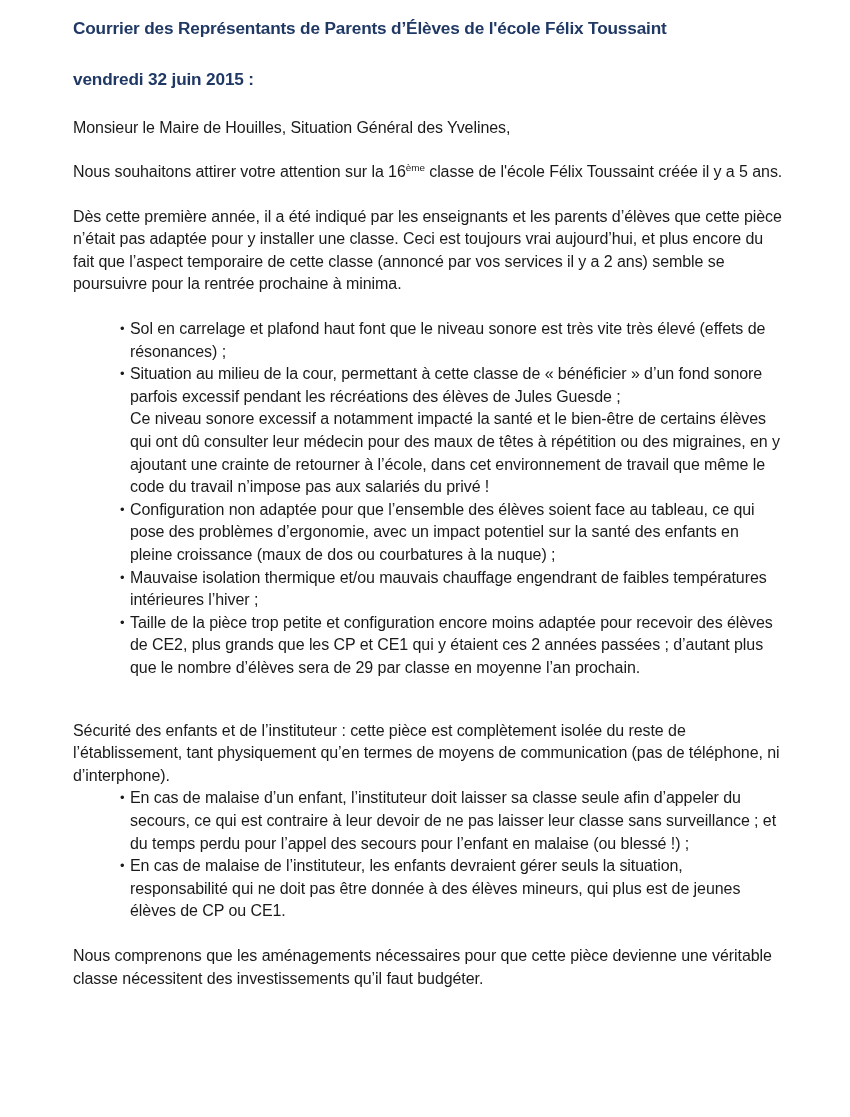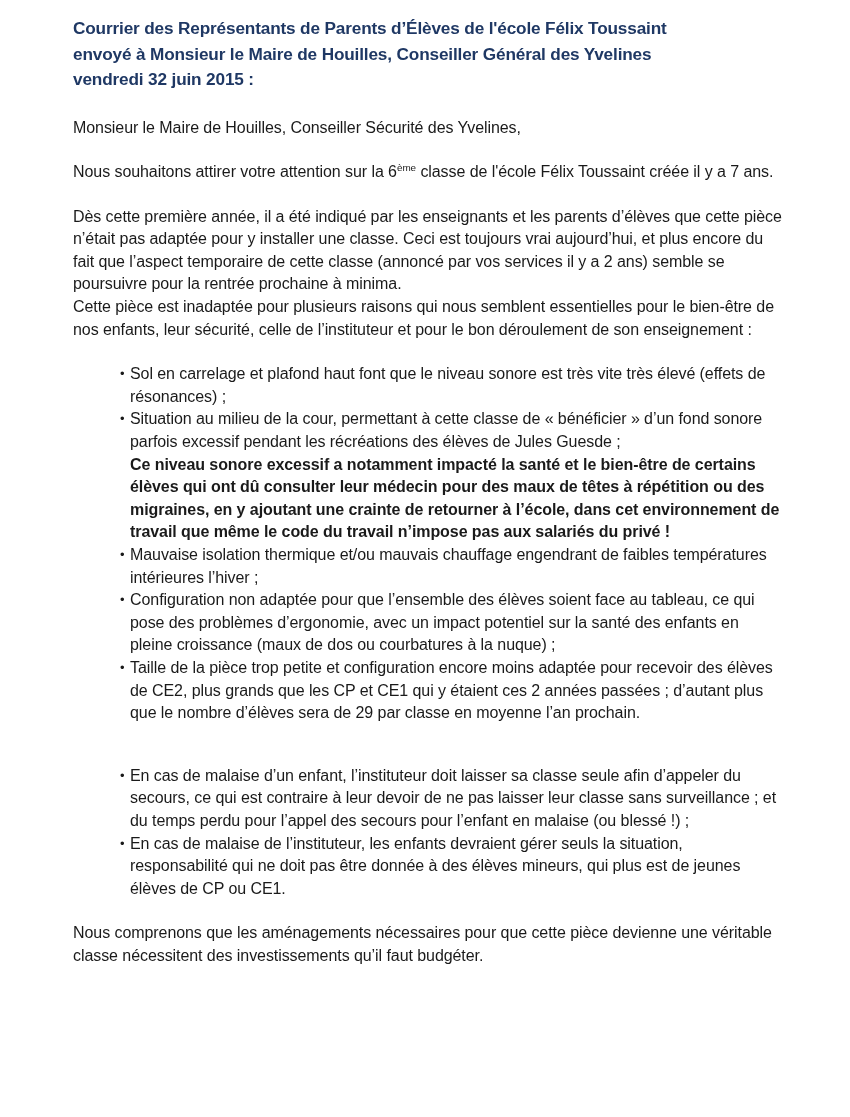--- a/index.html
+++ b/index.html
@@ -71,59 +71,58 @@
     display: inline-block;
     width: 10px;
     text-indent: 0;
     font-size: 13px;
     line-height: 22.6px;
     vertical-align: top;
   }
   .bullets > li .sub {
     display: block;
     text-indent: 0;
-    font-weight: bold;
   }
   .bold { font-weight: bold; }
 </style>
 </head>
 <body>
 
 <div class="page">
 
   <h1 class="doc-title">
     <span>Courrier des Représentants de Parents d’Élèves de l'école Félix Toussaint</span><br>
-    <span>envoyé à Monsieur le Maire de Houilles, Conseiller Général des Yvelines</span><br>
+    <br>
     <span>vendredi 32 juin 2015 :</span>
   </h1>
 
-  <p class="para">Monsieur le Maire de Houilles, Conseiller Sécurité des Yvelines,</p>
+  <p class="para">Monsieur le Maire de Houilles, Situation Général des Yvelines,</p>
 
   <div class="gap-md"></div>
 
-  <p class="para"><span>Nous souhaitons attirer votre attention sur la 6</span><sup>ème</sup><span> classe de l'école Félix Toussaint créée il y a 7 ans.</span></p>
+  <p class="para"><span>Nous souhaitons attirer votre attention sur la 16</span><sup>ème</sup><span> classe de l'école Félix Toussaint créée il y a 5 ans.</span></p>
 
   <div class="gap-md"></div>
 
   <p class="para">Dès cette première année, il a été indiqué par les enseignants et les parents d’élèves que cette pièce n’était pas adaptée pour y installer une classe. Ceci est toujours vrai aujourd’hui, et plus encore du fait que l’aspect temporaire de cette classe (annoncé par vos services il y a 2 ans) semble se poursuivre pour la rentrée prochaine à minima.</p>
-  <p class="para">Cette pièce est inadaptée pour plusieurs raisons qui nous semblent essentielles pour le bien-être de nos enfants, leur sécurité, celle de l’instituteur et pour le bon déroulement de son enseignement :</p>
 
   <div class="gap-md"></div>
 
 
   <ul class="bullets">
     <li><span class="dot">•</span><span>Sol en carrelage et plafond haut font que le niveau sonore est très vite très élevé (effets de résonances) ;</span></li>
     <li><span class="dot">•</span><span>Situation au milieu de la cour, permettant à cette classe de « bénéficier » d’un fond sonore parfois excessif pendant les récréations des élèves de Jules Guesde ;</span><span class="sub">Ce niveau sonore excessif a notamment impacté la santé et le bien-être de certains élèves qui ont dû consulter leur médecin pour des maux de têtes à répétition ou des migraines, en y ajoutant une crainte de retourner à l’école, dans cet environnement de travail que même le code du travail n’impose pas aux salariés du privé !</span></li>
+    <li><span class="dot">•</span><span>Configuration non adaptée pour que l’ensemble des élèves soient face au tableau, ce qui pose des problèmes d’ergonomie, avec un impact potentiel sur la santé des enfants en pleine croissance (maux de dos ou courbatures à la nuque) ;</span></li>
     <li><span class="dot">•</span><span>Mauvaise isolation thermique et/ou mauvais chauffage engendrant de faibles températures intérieures l’hiver ;</span></li>
-    <li><span class="dot">•</span><span>Configuration non adaptée pour que l’ensemble des élèves soient face au tableau, ce qui pose des problèmes d’ergonomie, avec un impact potentiel sur la santé des enfants en pleine croissance (maux de dos ou courbatures à la nuque) ;</span></li>
     <li><span class="dot">•</span><span>Taille de la pièce trop petite et configuration encore moins adaptée pour recevoir des élèves de CE2, plus grands que les CP et CE1 qui y étaient ces 2 années passées ; d’autant plus que le nombre d’élèves sera de 29 par classe en moyenne l’an prochain.</span></li>
   </ul>
 
   <div class="gap-xl"></div>
 
+  <p class="para">Sécurité des enfants et de l’instituteur : cette pièce est complètement isolée du reste de l’établissement, tant physiquement qu’en termes de moyens de communication (pas de téléphone, ni d’interphone).</p>
 
   <ul class="bullets">
     <li><span class="dot">•</span><span>En cas de malaise d’un enfant, l’instituteur doit laisser sa classe seule afin d’appeler du secours, ce qui est contraire à leur devoir de ne pas laisser leur classe sans surveillance ; et du temps perdu pour l’appel des secours pour l’enfant en malaise (ou blessé !) ;</span></li>
     <li><span class="dot">•</span><span>En cas de malaise de l’instituteur, les enfants devraient gérer seuls la situation, responsabilité qui ne doit pas être donnée à des élèves mineurs, qui plus est de jeunes élèves de CP ou CE1.</span></li>
   </ul>
 
   <div class="gap-md"></div>
 
 
   <p class="para">Nous comprenons que les aménagements nécessaires pour que cette pièce devienne une véritable classe nécessitent des investissements qu’il faut budgéter.</p>

